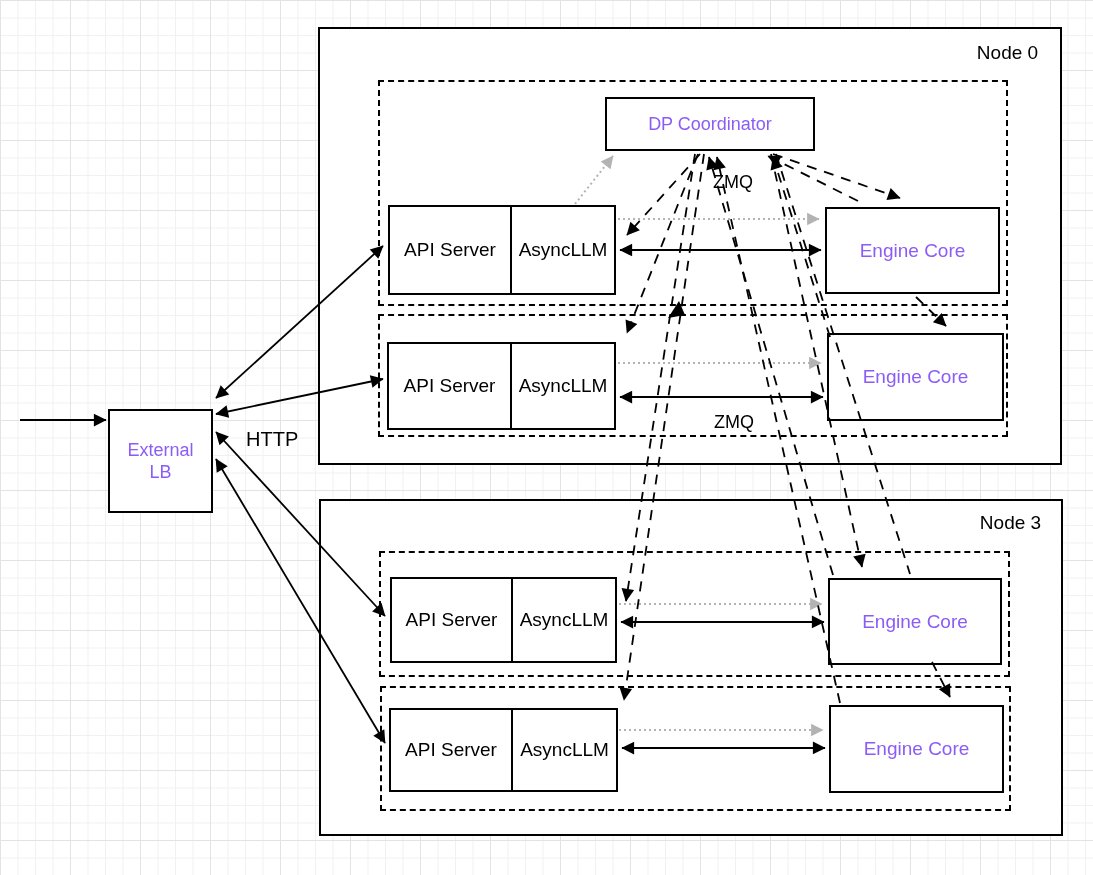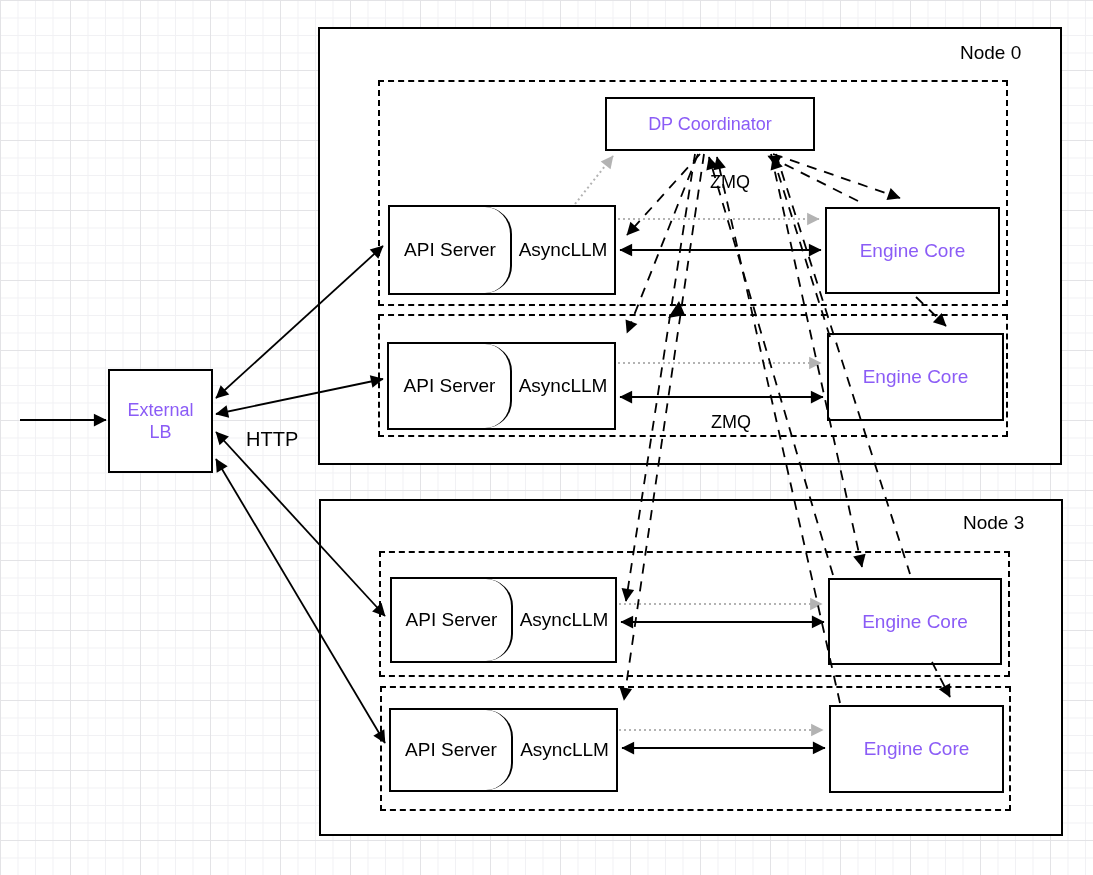--- a/index.html
+++ b/index.html
@@ -48,42 +48,43 @@
     border:2px solid #000;
     box-sizing:border-box;
     display:flex;
     z-index:3;
   }
   .cell{
     display:flex;align-items:center;justify-content:center;
     font-size:19px;color:#000;
     box-sizing:border-box;
     height:100%;
-    border-radius:27px;
   }
   .cell.first{border-right:2px solid #000;}
   .lbl{
     position:absolute;
     color:#000;
     z-index:5;
+    text-align:center;
     white-space:nowrap;
   }
   .node-title{font-size:19px;}
   .small-lbl{font-size:18px;}
   #edges{
     position:absolute;left:0;top:0;
     z-index:4;
     pointer-events:none;
   }
   .lb-box{
     text-align:center;
     font-size:18px;
     line-height:1.25;
     white-space:normal;
     padding:0 10px;
+    margin-top:40px;
   }
 </style>
 </head>
 <body>
 
 <div id="canvas">
 
   <div class="node" style="left:318px;top:27px;width:744px;height:438px;"></div>
   <div class="node" style="left:319px;top:499px;width:744px;height:337px;"></div>
 

